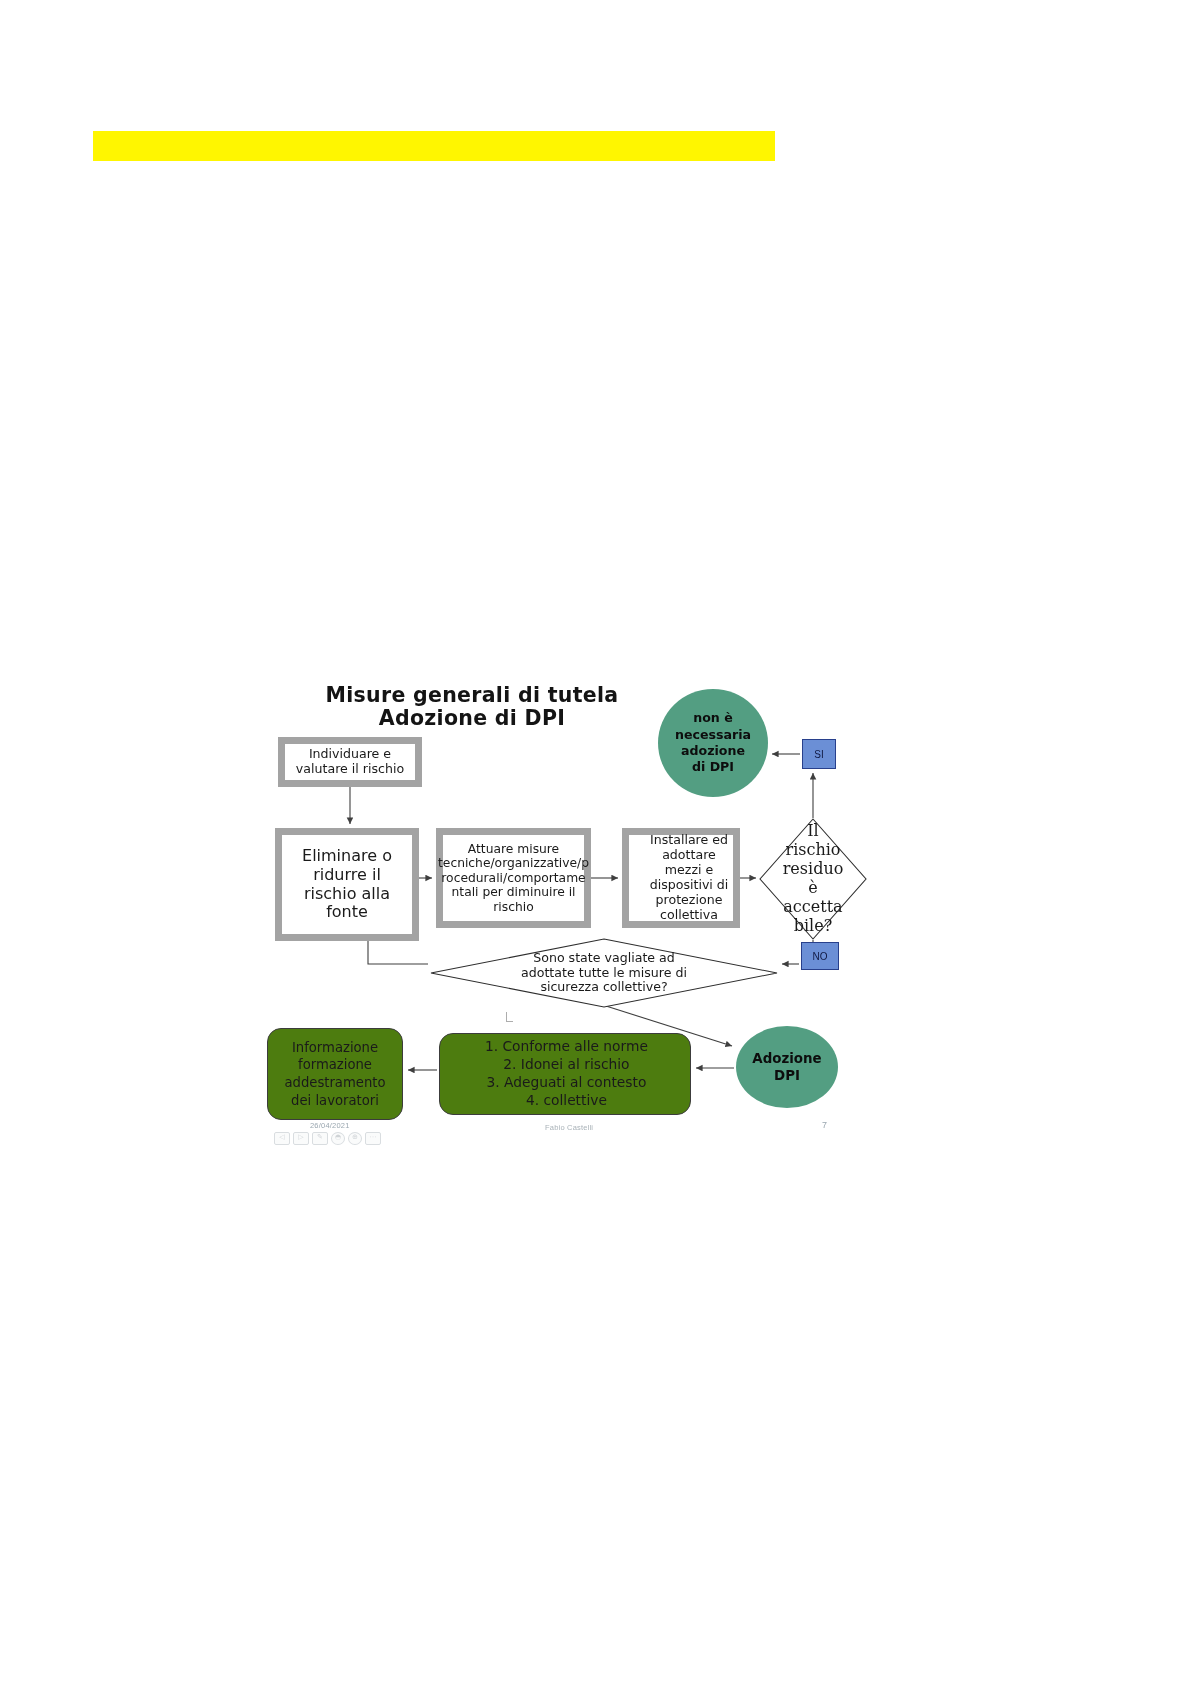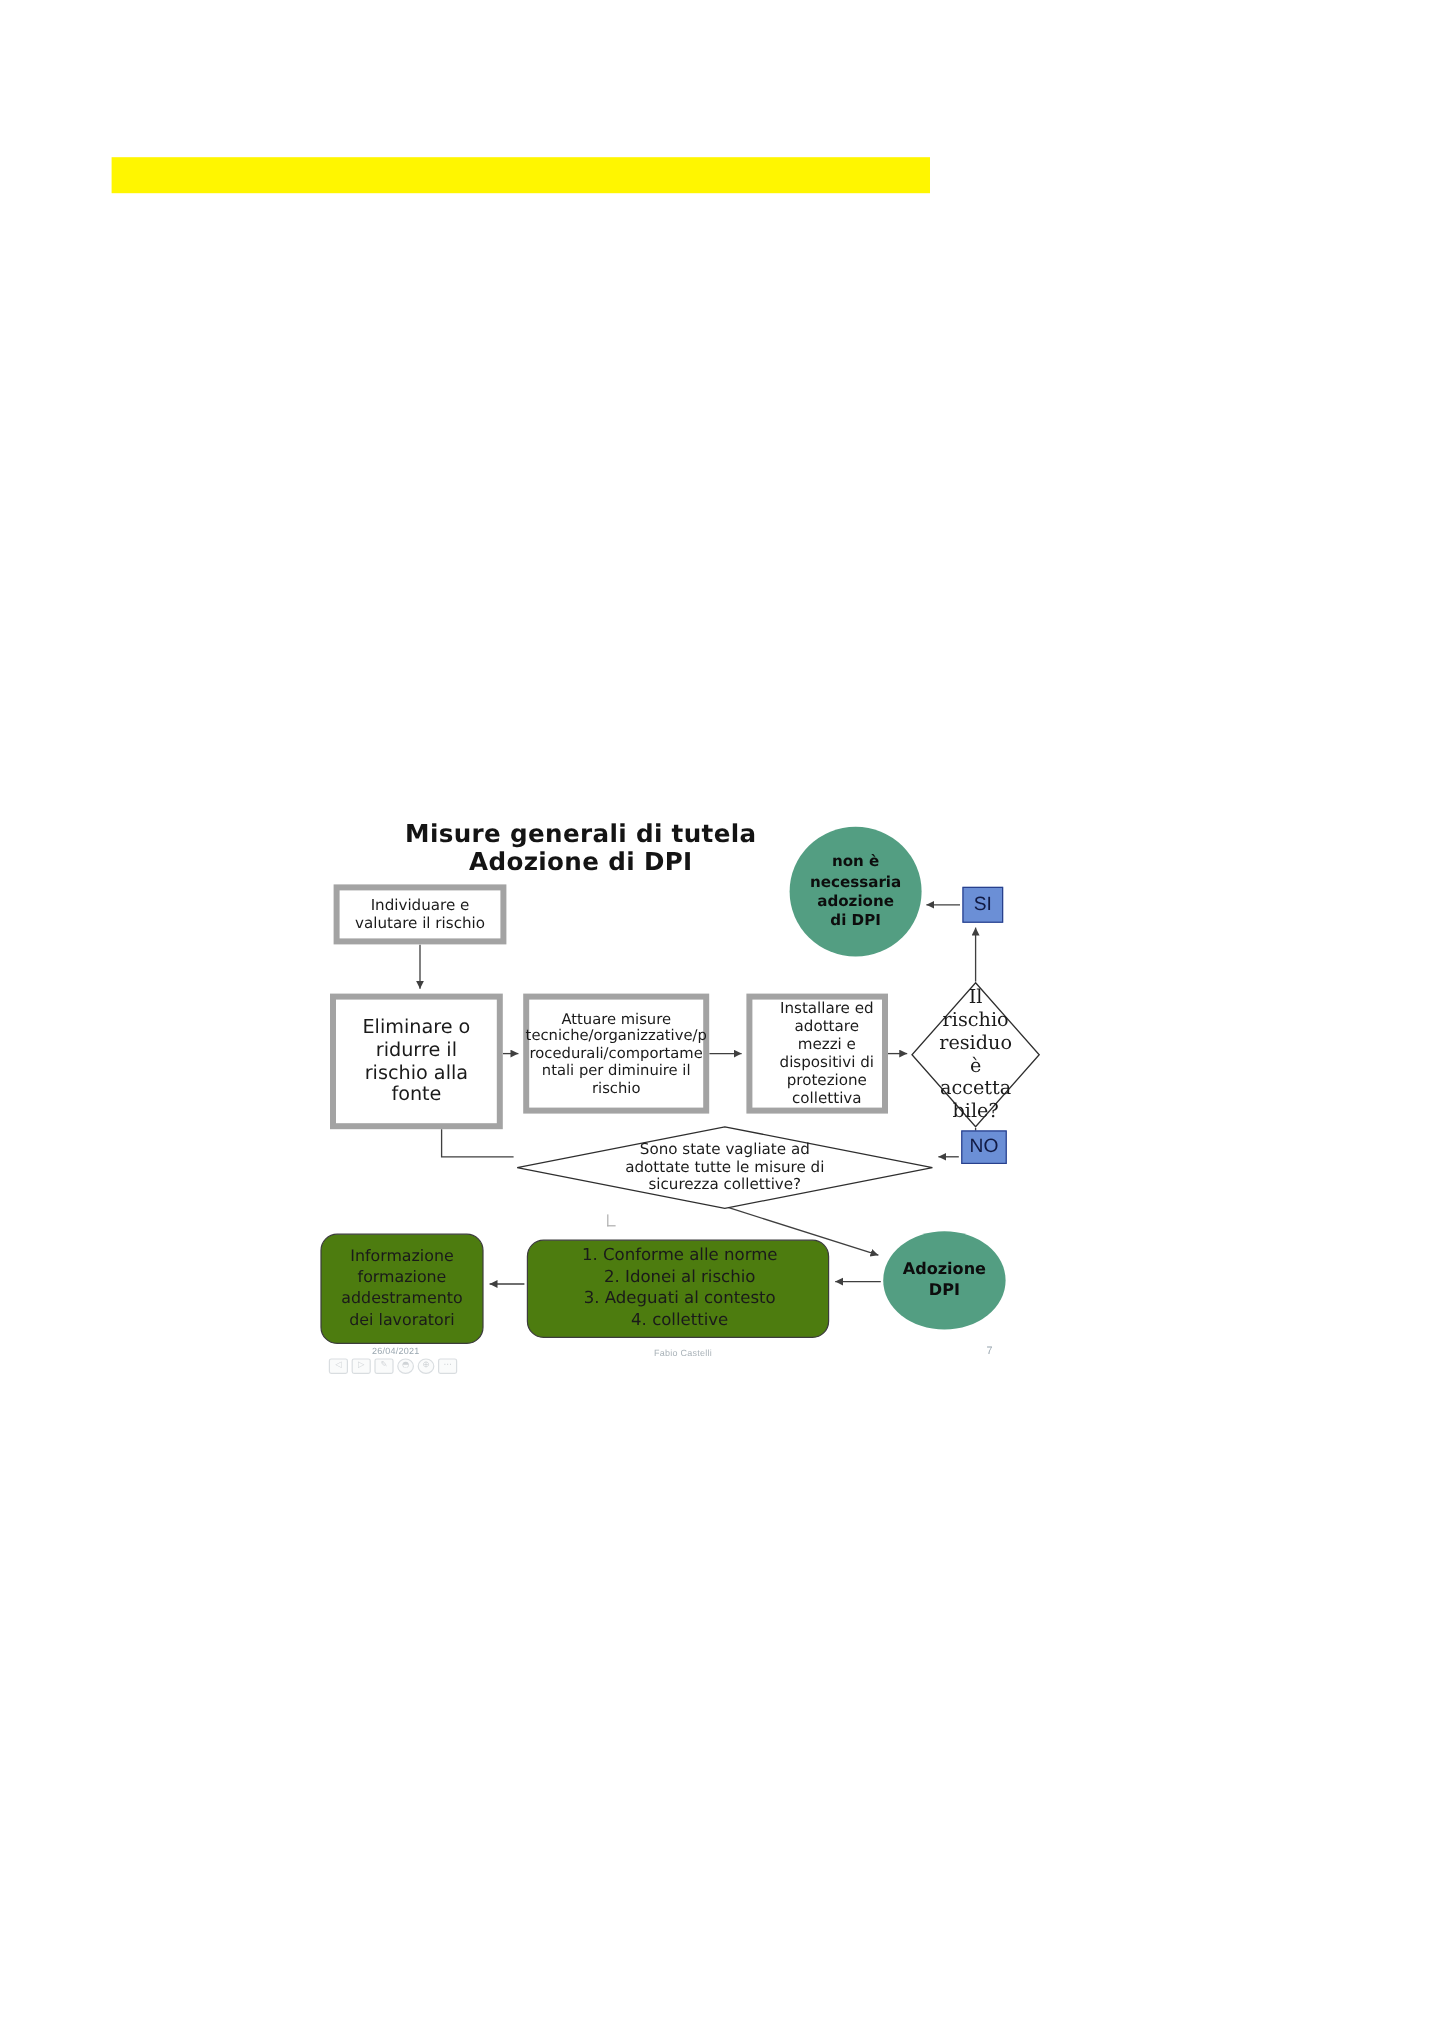--- a/index.html
+++ b/index.html
@@ -41,35 +41,35 @@
   }
 
   .node {
     position: absolute;
     box-sizing: border-box;
   }
 
   
   #diagram-title {
     position: absolute;
-    left: 52px;
+    left: 40px;
     top: 8px;
     width: 340px;
     text-align: center;
     font-family: "DejaVu Sans", sans-serif;
     font-weight: bold;
     font-size: 20.5px;
     line-height: 1.12;
     color: #141414;
     letter-spacing: .3px;
   }
 
   
   .rect {
-    border: 5px solid #a3a3a3;
+    border: 7px solid #a3a3a3;
     background: #ffffff;
     display: flex;
     align-items: center;
     justify-content: center;
     text-align: center;
     color: #1a1a1a;
     font-family: "DejaVu Sans", sans-serif;
   }
   .rect .txt { padding: 2px 4px; line-height: 1.18; }
 
@@ -168,21 +168,21 @@
 
   
   .bluebox {
     background: #6b8fd6;
     border: 1.6px solid #28408c;
     display: flex;
     align-items: center;
     justify-content: center;
     color: #111a44;
     font-family: "Liberation Sans", sans-serif;
-    font-size: 16px;
+    font-size: 10px;
   }
   #blue-si { left: 540px; top: 63px; width: 34px; height: 30px; }
   #blue-no { left: 539px; top: 266px; width: 38px; height: 28px; }
 
   
   #connectors {
     position: absolute;
     left: 0; top: 0;
     width: 610px; height: 540px;
     overflow: visible;

